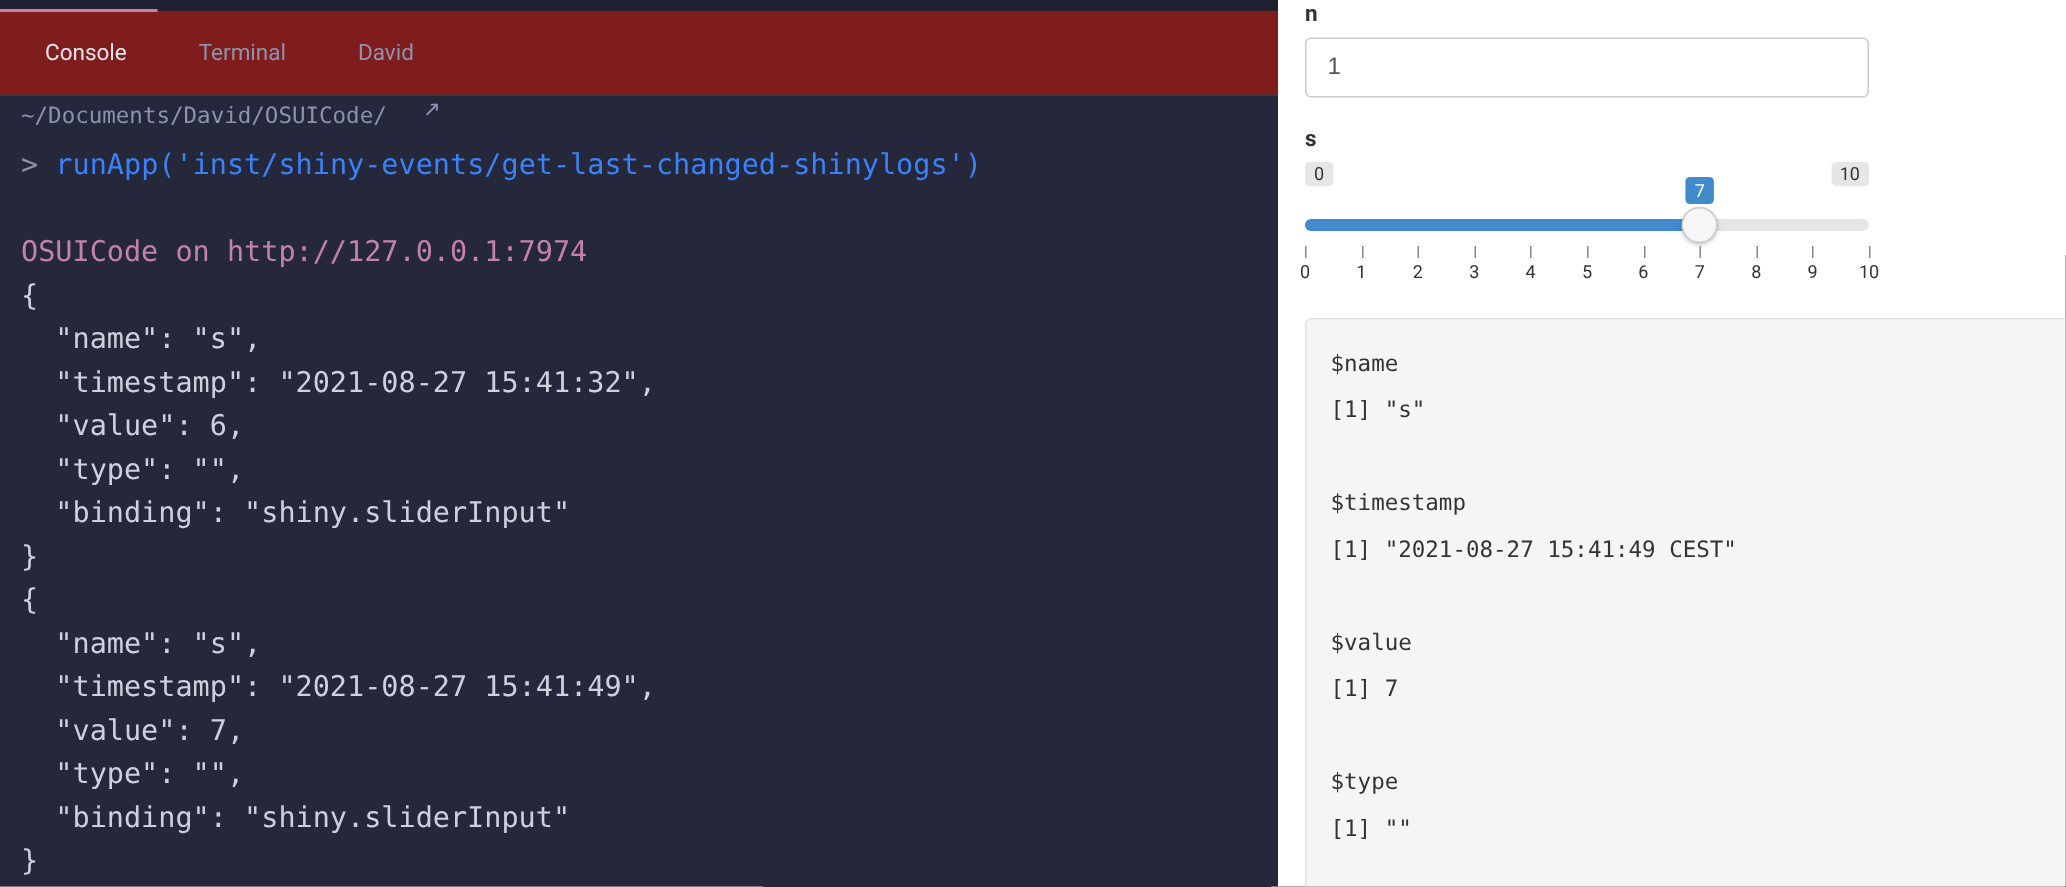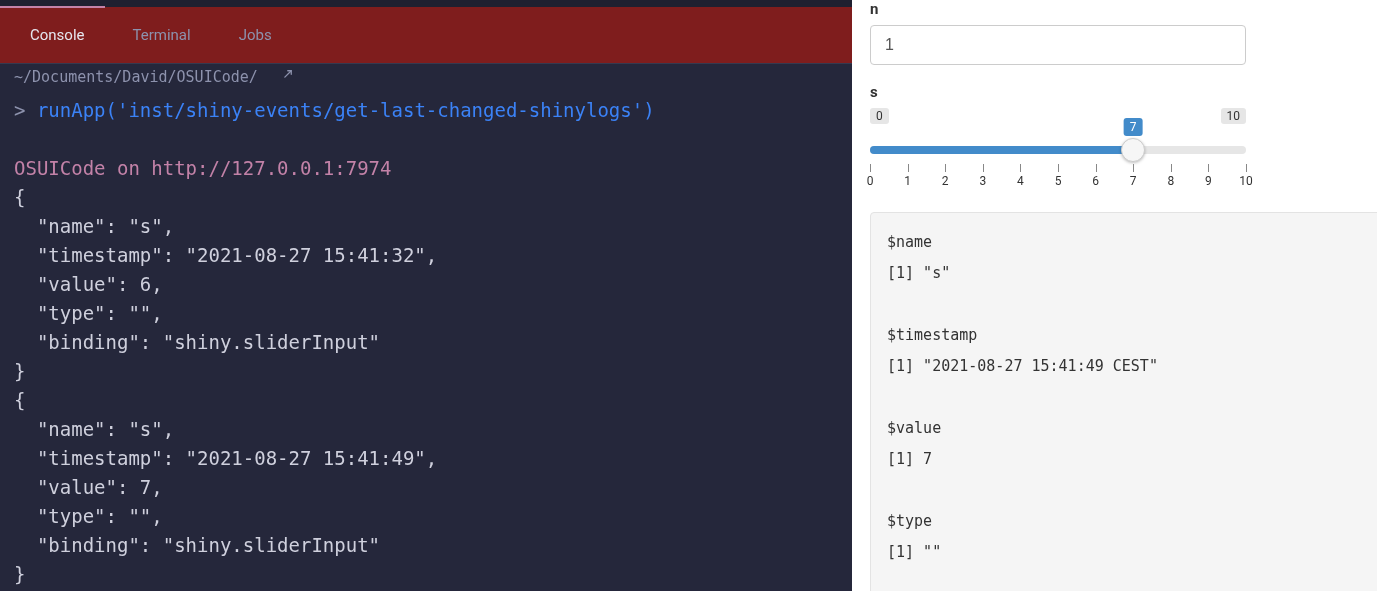--- a/index.html
+++ b/index.html
@@ -40,21 +40,21 @@
 </head>
 <body>
 
 <div class="layout">
 
   <div class="console-pane">
     <div class="top-strip-row"></div>
     <div class="tabs">
       <div class="tab active">Console</div>
       <div class="tab">Terminal</div>
-      <div class="tab">Jobs</div>
+      <div class="tab">David</div>
     </div>
     <div class="path-row">
       <span>~/Documents/David/OSUICode/</span>
       <span class="arrow">
         <svg width="14" height="14" viewBox="0 0 24 24" fill="none" stroke="#8d92ad" stroke-width="2.2" stroke-linecap="round" stroke-linejoin="round">
             <path d="M15 3h6v6"></path>
             <path d="M10 14L21 3"></path>
           </svg>
       </span>
     </div>

